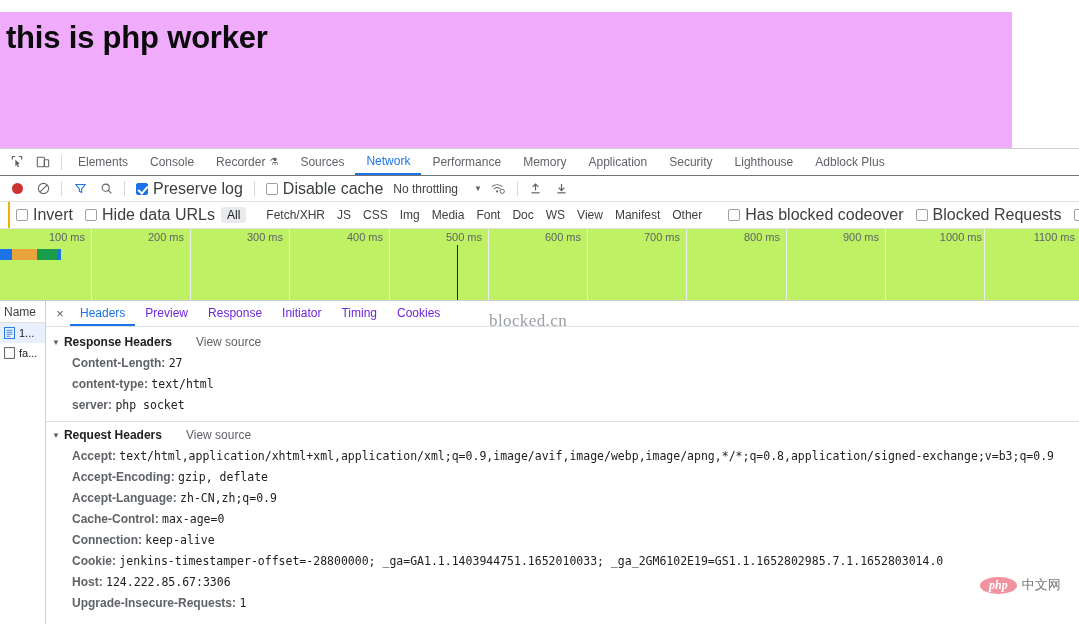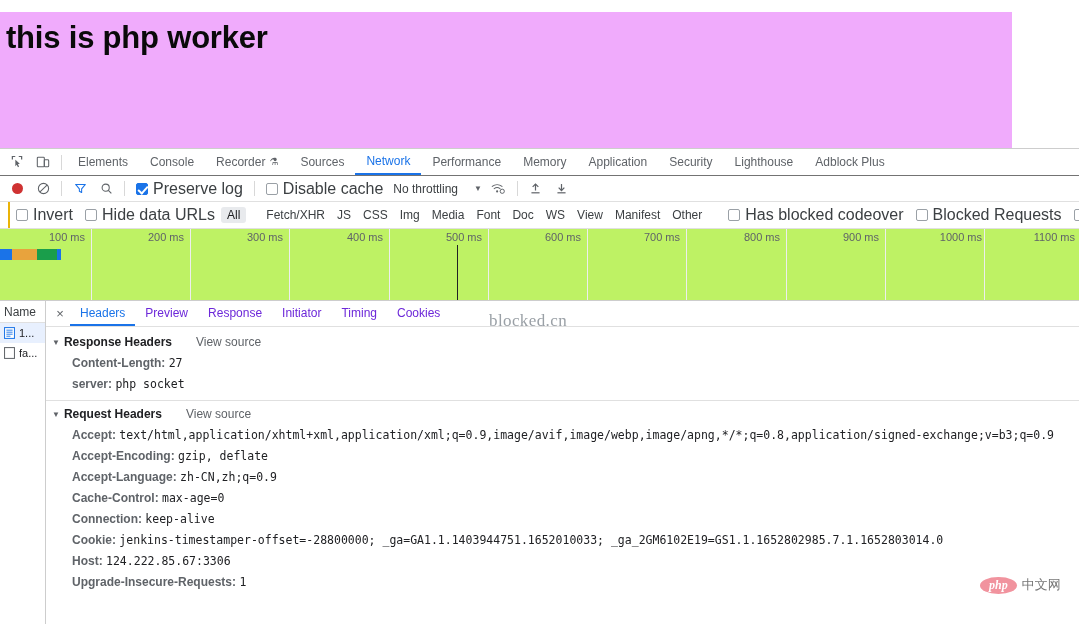--- a/index.html
+++ b/index.html
@@ -455,20 +455,24 @@
           <div class="sec-title">
             <span class="tri">▼</span>
             <span>Response Headers</span>
             <span class="viewsrc">View source</span>
           </div>
           <div class="hrow">
             <span class="hname">Content-Length:</span>
             <span class="hval">27</span>
           </div>
           <div class="hrow">
+            <span class="hname">content-type:</span>
+            <span class="hval">text/html</span>
+          </div>
+          <div class="hrow">
             <span class="hname">server:</span>
             <span class="hval">php socket</span>
           </div>
 
           <div class="divider-line"></div>
 
           <div class="sec-title">
             <span class="tri">▼</span>
             <span>Request Headers</span>
             <span class="viewsrc">View source</span>

